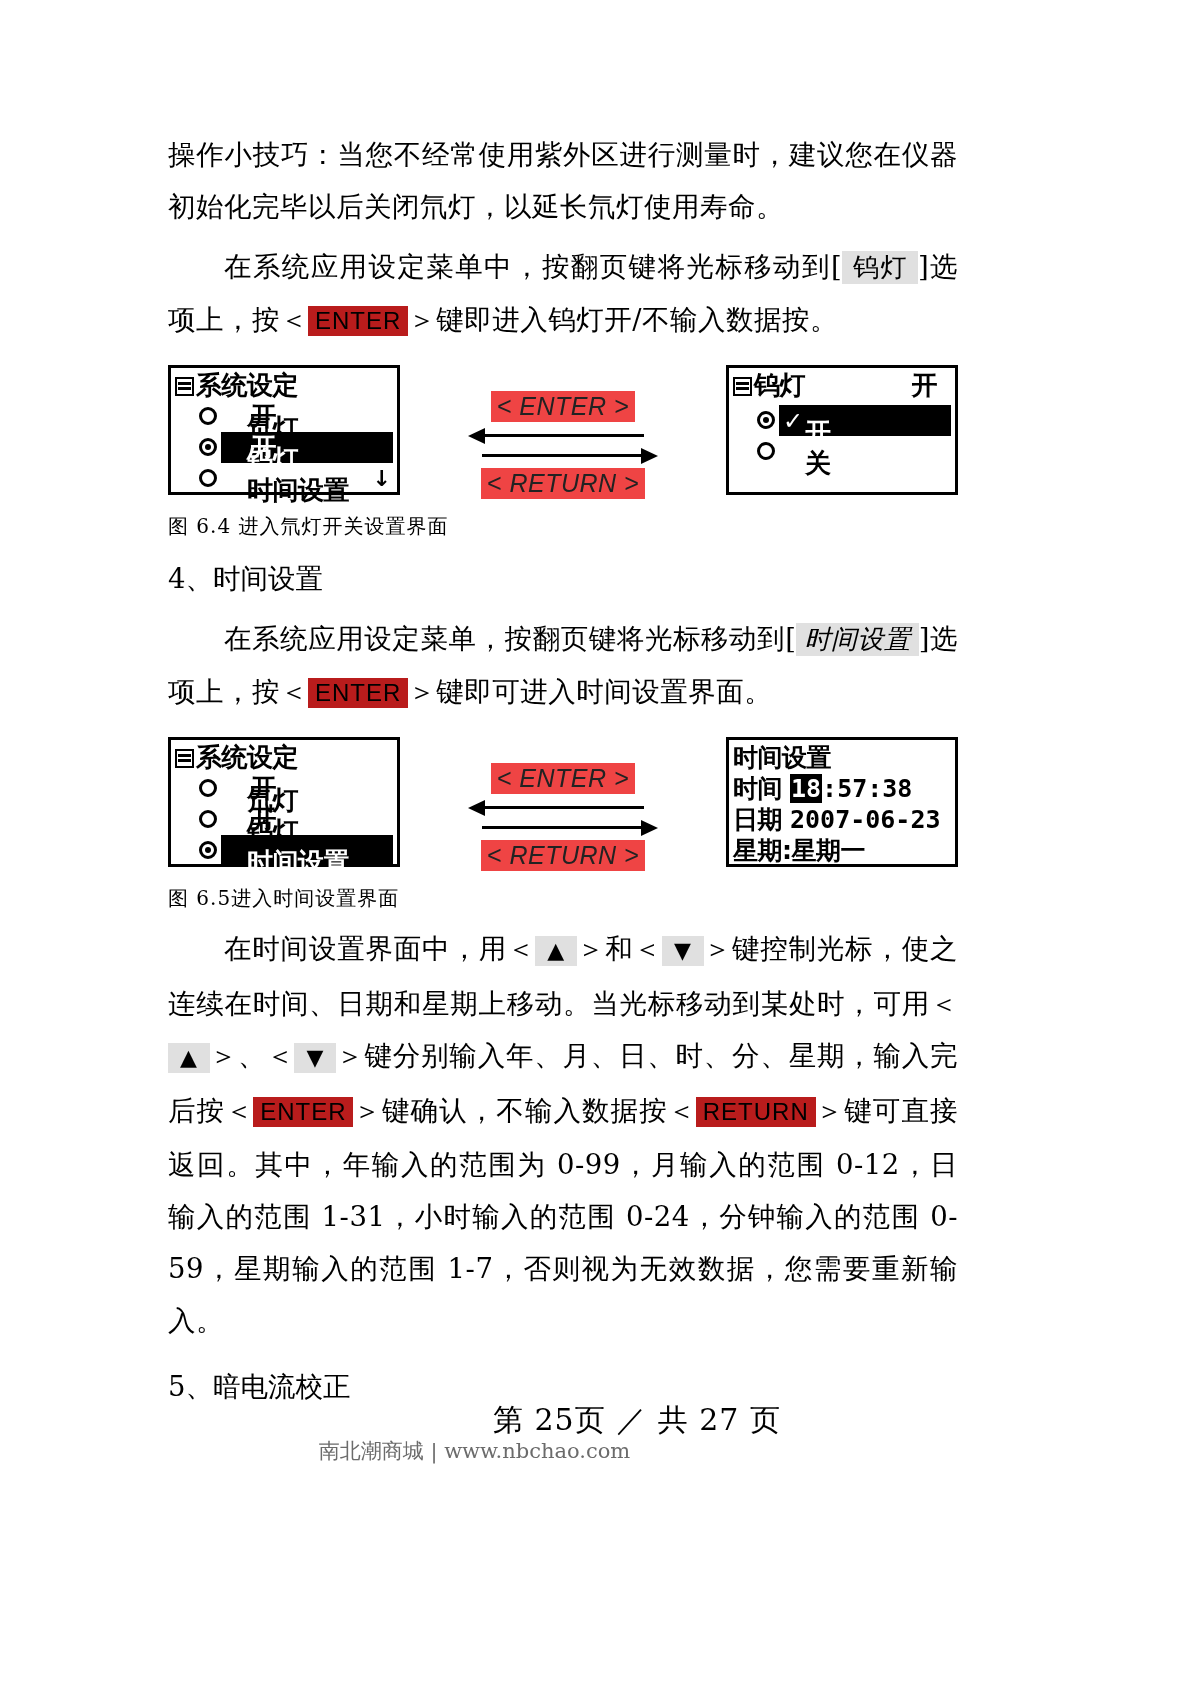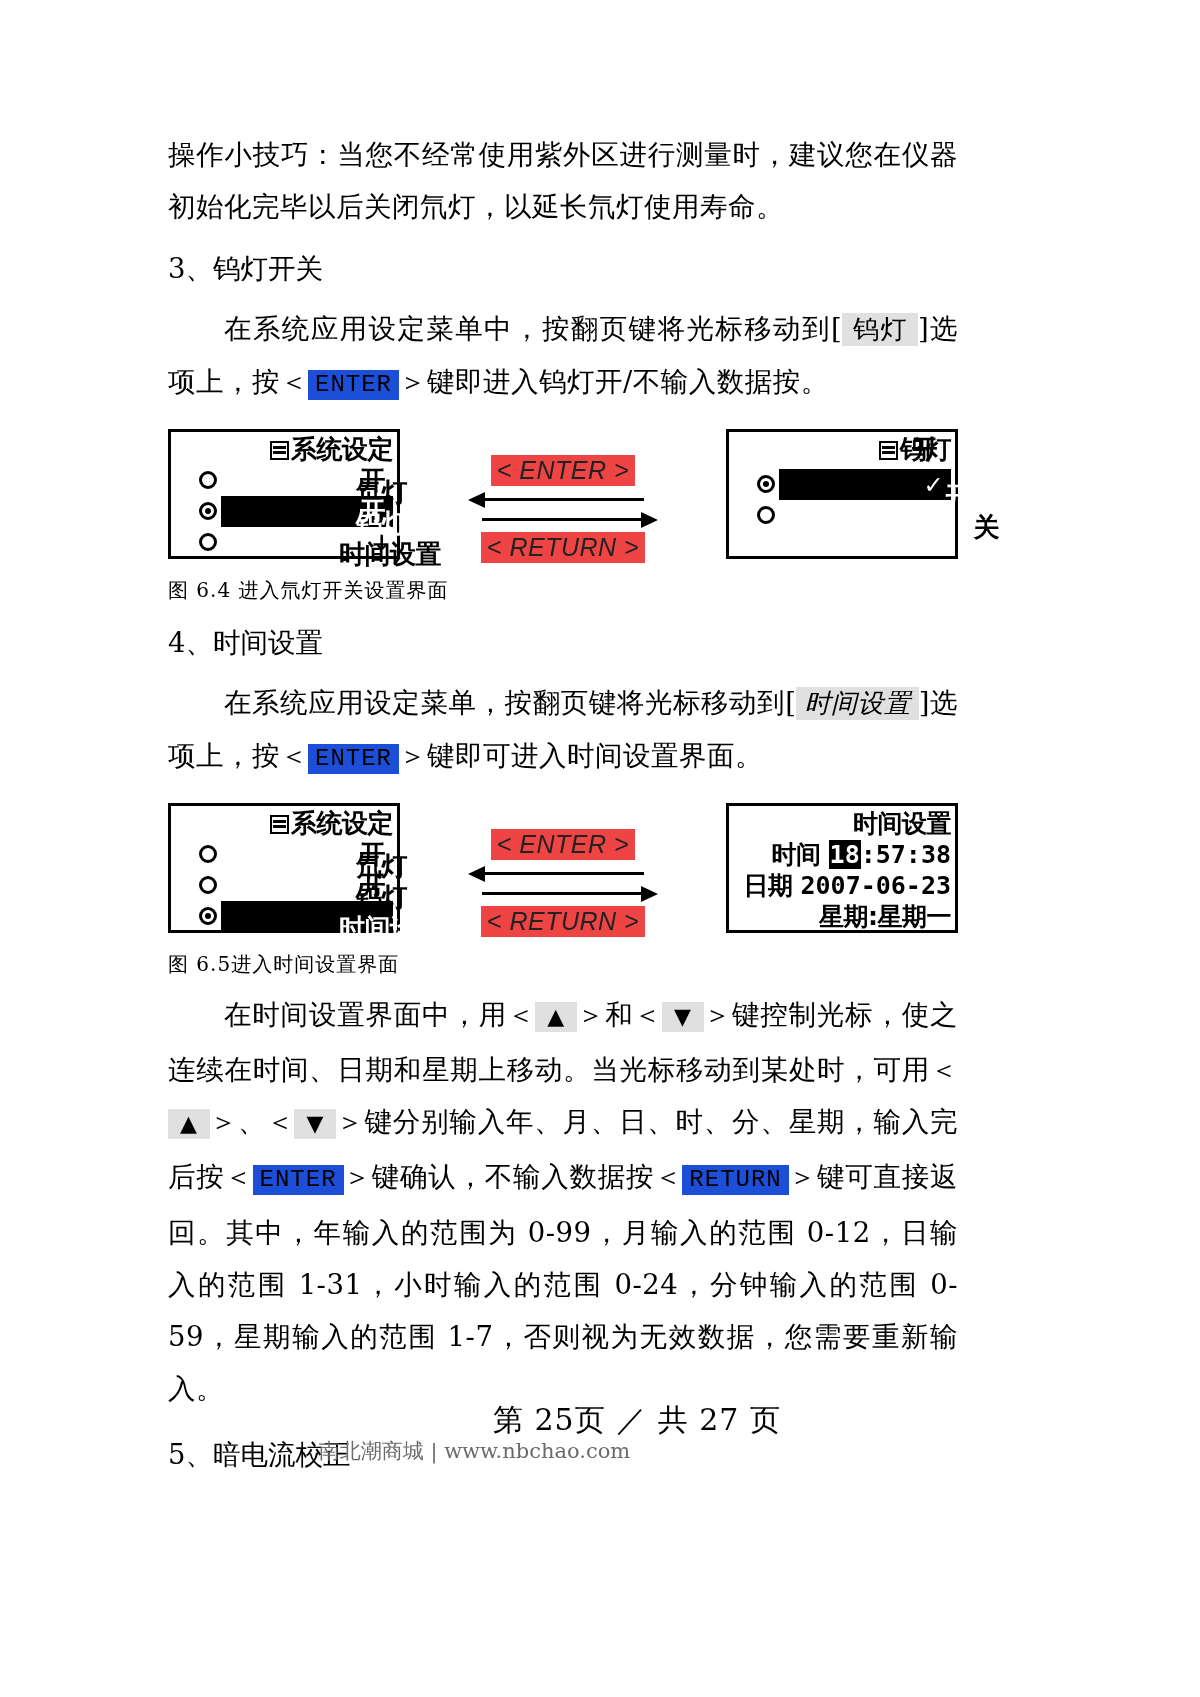--- a/index.html
+++ b/index.html
@@ -22,22 +22,22 @@
     margin:0;
   }
   .indent{text-indent:56px;}
   .heading{
     font-family:"DejaVu Serif",serif;
     font-size:27.5px;
     line-height:52px;
     margin:0;
   }
   .key{
-    background:#1d4ed8;
-    font-family:Liberation Mono, monospace;
+    background:#b91c1c;
+    font-family:Liberation Sans, sans-serif;
     font-size:24px;
     padding:1px 7px 2px 7px;
     letter-spacing:1px;
     white-space:nowrap;
   }
   .keyglyph{
     background:#e0e0e0;
     font-family:"DejaVu Sans",sans-serif;
     font-size:22px;
     padding:2px 12px 3px 12px;
@@ -64,21 +64,21 @@
   .fig-row{display:flex;align-items:flex-start;justify-content:space-between;}
   .lcd{
     border:3px solid #000;
     background:#fff;
     box-sizing:border-box;
     position:relative;
     font-family:"DejaVu Sans Mono","Liberation Mono",monospace;
   }
   .lcd-left{width:232px;height:130px;}
   .lcd-right{width:232px;height:130px;}
-  .lcd-inner{position:absolute;left:4px;top:2px;right:4px;bottom:2px;text-align:right;}
+  .lcd-inner{position:absolute;left:4px;top:2px;right:4px;bottom:2px;}
 
   .lcd-line{
     position:relative;
     height:31px;
     line-height:31px;
     font-size:26px;
     white-space:nowrap;
     font-family:"DejaVu Sans","Liberation Sans",sans-serif;
     font-weight:700;
     letter-spacing:-0.5px;
@@ -172,21 +172,20 @@
   }
 </style>
 </head>
 <body>
 
 <div class="page">
   <div class="content" style="top:128px;">
 
     <p class="para">操作小技巧：当您不经常使用紫外区进行测量时，建议您在仪器初始化完毕以后关闭氘灯，以延长氘灯使用寿命。</p>
 
-    <p class="heading" style="margin-top:10px;">3、钨灯开关</p>
 
     <p class="para indent" style="margin-top:8px;"><span>在系统应用设定菜单中，按翻页键将光标移动到[</span><span class="plain-key">钨灯</span><span>]选项上，按＜</span><span class="key">ENTER</span><span>＞键即进入钨灯开/不输入数据按。</span></p>
 
     <div class="figure" style="margin-top:18px;">
       <div class="fig-row">
 
         <div class="lcd lcd-left">
           <div class="lcd-inner">
             <div class="lcd-line lcd-title"><span class="menu-icon"></span><span>系统设定</span></div>
 

